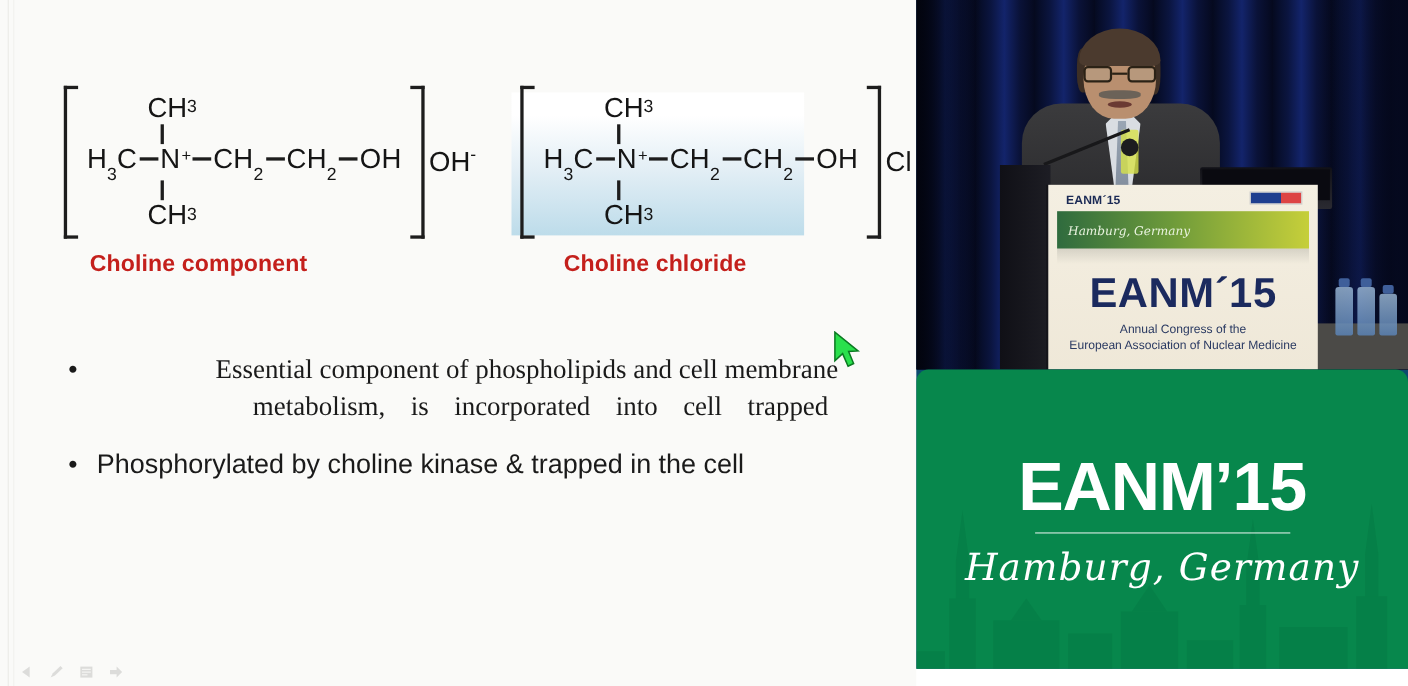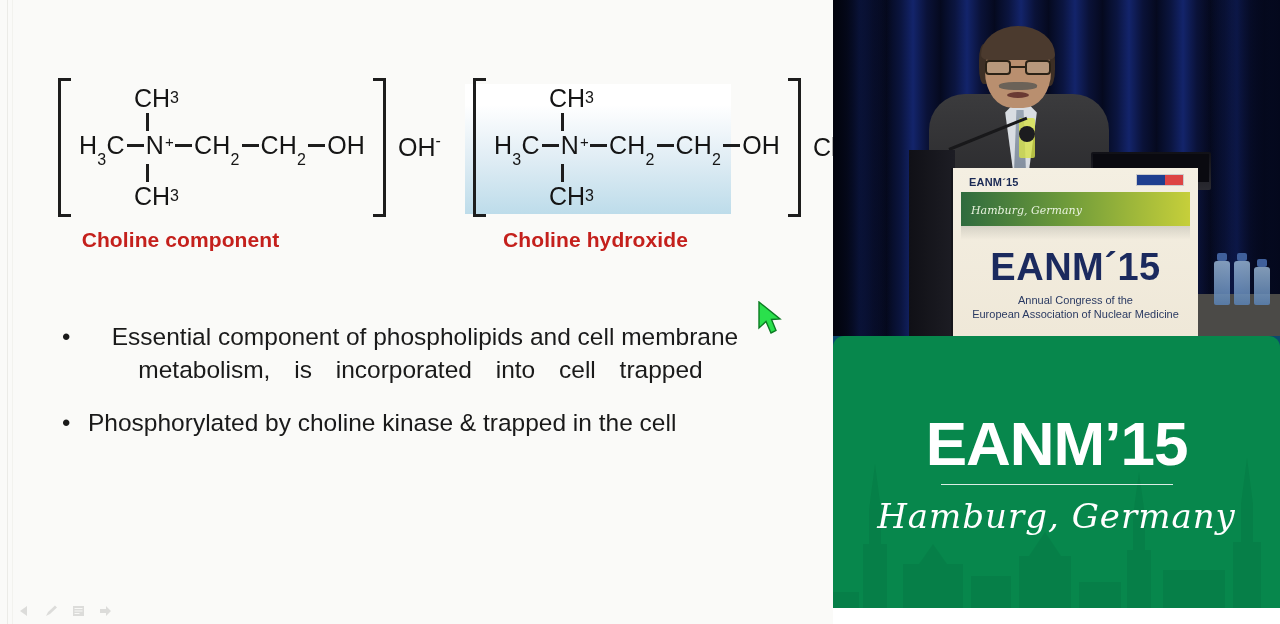--- a/index.html
+++ b/index.html
@@ -63,21 +63,21 @@
   .sub { font-size: 16px; vertical-align: sub; position: relative; top: 5px; }
   .plus-charge {
     font-size: 15px; position: relative; top: -7px; left: 1px;
   }
   .vbond {
     width: 3px; background: #1d1d1d; height: 18px;
   }
   .bondline { display:inline-block; width: 17px; height: 3px; background: #1d1d1d; position: relative; top: -7px; margin: 0 2px; }
 
   .counterion {
-    font-size: 25px; margin-left: 12px; color: #151515; white-space: nowrap;
+    font-size: 25px; margin-left: 4px; color: #151515; white-space: nowrap;
   }
   .counterion .neg { font-size: 16px; position: relative; top: -10px; }
 
   .struct-caption {
     text-align: center;
     color: #c4201c;
     font-weight: bold;
     font-size: 21px;
     letter-spacing: .1px;
   }
@@ -98,21 +98,21 @@
     display: flex; align-items: flex-start;
     font-size: 24.5px; line-height: 33px;
     margin-bottom: 14px;
   }
   .bullet-dot {
     flex: 0 0 auto; width: 26px;
     font-size: 24px; line-height: 33px; color: #1a1a1a;
   }
   .bullet-text { flex: 1 1 auto; }
   .line-just {
-    display: flex; justify-content: center;
+    display: flex; justify-content: flex-end; font-family: Liberation Serif, serif;
   }
 
   
   #cursor {
     position: absolute; left: 758px; top: 301px;
     width: 26px; height: 34px;
     pointer-events: none;
   }
 
   
@@ -367,21 +367,21 @@
                 <span class="sub">3</span>
             </div>
           </div>
           <div class="bracket right"></div>
           <div class="counterion">
             <span>Cl</span>
           </div>
         </div>
       </div>
 
-      <div class="struct-caption" style="position:absolute; left:473px; top:228px; width:245px;">Choline hydroxide</div>
+      <div class="struct-caption" style="position:absolute; left:473px; top:228px; width:245px;">Choline chloride</div>
     </div>
 
     <div id="bullets">
 
       <div class="bullet-item">
         <div class="bullet-dot">•</div>
         <div class="bullet-text">
           <div class="line-just">
             <span>Essential component of phospholipids and cell membrane</span>
           </div>

